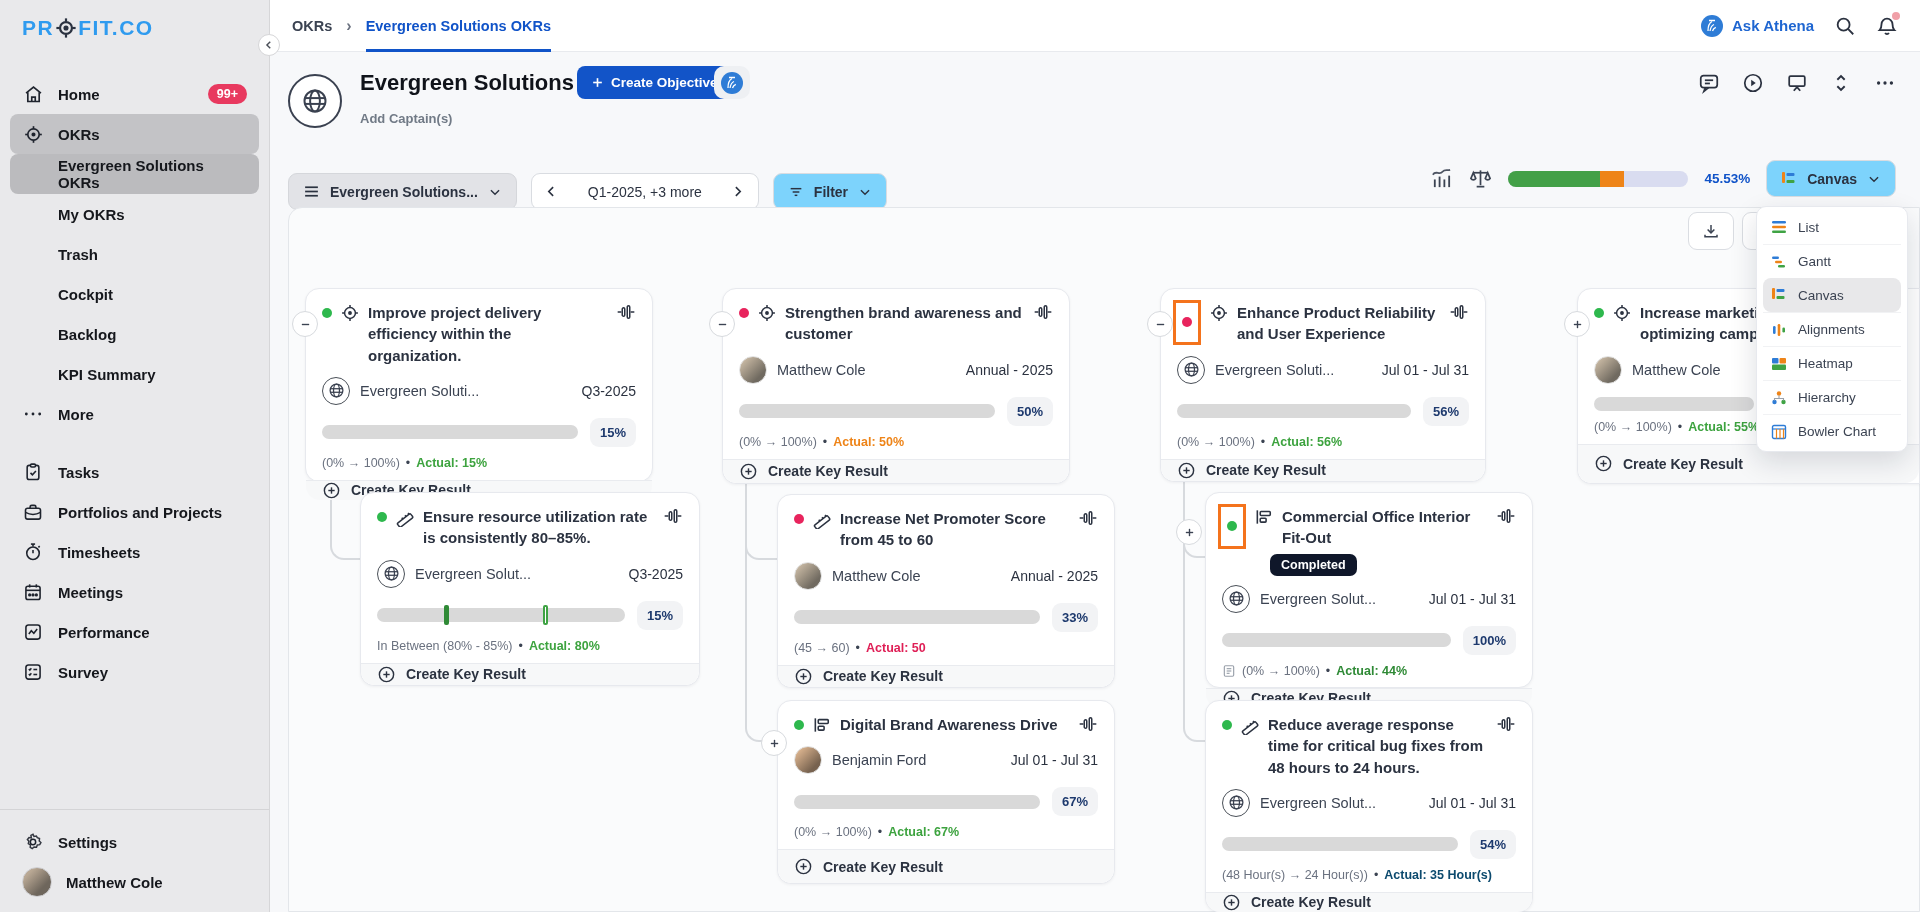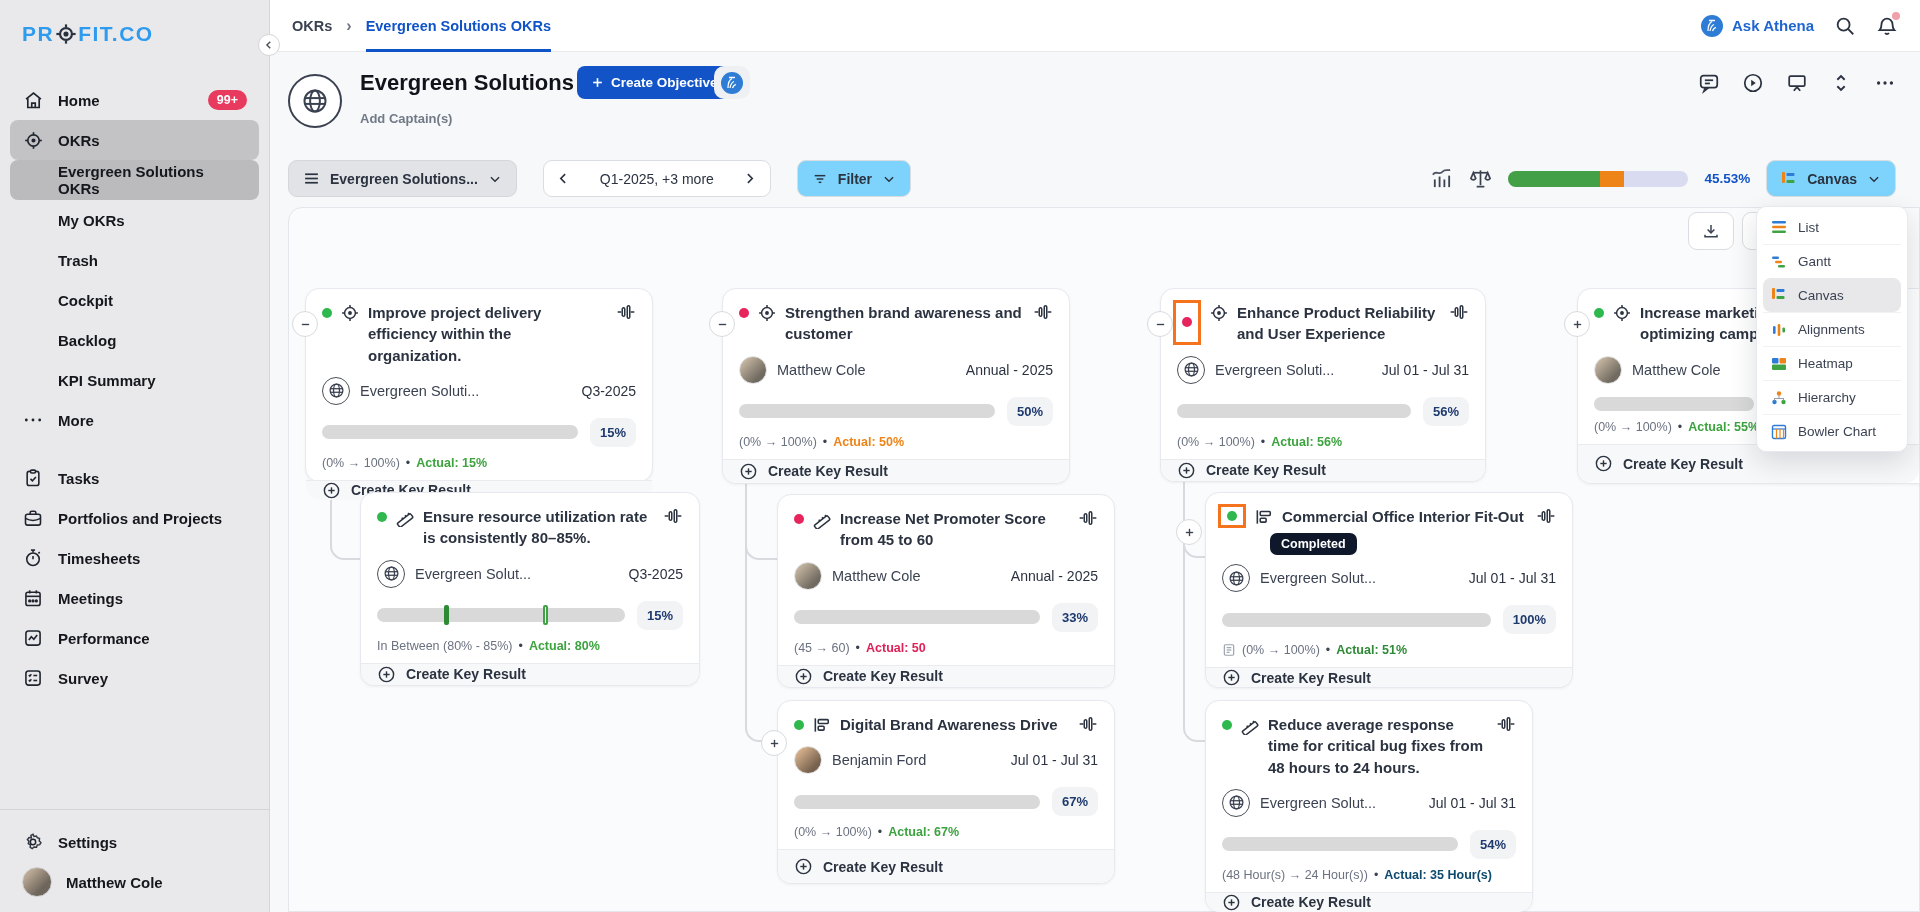--- a/index.html
+++ b/index.html
@@ -3,21 +3,21 @@
 <meta charset="utf-8">
 <style>
   * { margin:0; padding:0; box-sizing:border-box; }
   html,body { background:#dfe1e4; }
   .screen { position:relative; width:1920px; height:912px; overflow:hidden;
     font-family:"Liberation Sans", sans-serif; background:#f7f8fa; }
 
   
   .sidebar { position:absolute; left:0; top:0; width:270px; height:912px;
     background:#e9e9eb; border-right:1px solid #d6d6d8; z-index:20; }
-  .logo { padding:22px 0 0 22px; font-size:21px; font-weight:800; letter-spacing:1.5px;
+  .logo { padding:16px 0 0 22px; font-size:21px; font-weight:800; letter-spacing:1.5px;
     color:#2f9bef; display:flex; align-items:center; }
   .logo svg { margin:0 1px; }
   .collapse-btn { position:absolute; right:-11px; top:34px; width:22px; height:22px;
     background:#fff; border:1px solid #d6d6d8; border-radius:50%; display:flex;
     align-items:center; justify-content:center; color:#4a4f58; z-index:30; }
   .nav { margin-top:34px; }
   .s-item { display:flex; align-items:center; gap:14px; height:40px; margin:0 10px;
     padding:0 12px; font-size:15px; font-weight:600; color:#15171c; border-radius:8px; }
   .s-item .s-icon { width:22px; height:22px; color:#1f242e; flex:none; display:flex; align-items:center; justify-content:center; }
   .s-item.sub { padding-left:48px; }
@@ -53,21 +53,21 @@
   .btn-primary { position:absolute; left:577px; top:66px; height:33px; padding:0 14px;
     background:#1254c8; color:#fff; border:none; border-radius:8px; font-size:13.5px;
     font-weight:700; display:flex; align-items:center; gap:7px; font-family:inherit; }
   .athena-chip { position:absolute; left:714px; top:66px; width:36px; height:33px;
     background:#eef0f3; border-radius:10px; display:flex; align-items:center; justify-content:center; }
   .add-captains { position:absolute; left:360px; top:111px; font-size:13px; font-weight:700; color:#717a86; }
   .header-icons { position:absolute; right:24px; top:72px; display:flex; gap:22px; }
   .header-icons .tb-icon { color:#2b3240; }
 
   
-  .toolbar-left { position:absolute; left:288px; top:160px; display:flex; gap:26px; }
+  .toolbar-left { position:absolute; left:288px; top:173px; display:flex; gap:14px; }
   .btn-gray, .btn-white { height:37px; display:flex; align-items:center; gap:10px;
     padding:0 14px; border-radius:9px; font-size:14px; font-weight:600; color:#2b3240; }
   .btn-gray { background:#e2e3e7; border:1px solid #d5d7db; }
   .btn-white { background:#7dd3fc; border:1px solid #d9dce1; }
   .pager { height:37px; display:flex; align-items:stretch; background:#fff;
     border:1px solid #d9dce1; border-radius:9px; overflow:hidden; }
   .pager-btn { width:40px; display:flex; align-items:center; justify-content:center; color:#2b3240; }
   .pager-label { display:flex; align-items:center; padding:0 16px; font-size:14px;
     font-weight:500; color:#2b3240; }
   .toolbar-right { position:absolute; right:24px; top:160px; display:flex; align-items:center; gap:16px; }
@@ -753,21 +753,21 @@
     <div class="card-footer">
       <svg class="cfr-icon" viewBox="0 0 24 24" fill="none" stroke="currentColor" stroke-width="1.8">
           <circle cx="12" cy="12" r="9"></circle>
           <line x1="12" y1="8" x2="12" y2="16"></line>
           <line x1="8" y1="12" x2="16" y2="12"></line>
         </svg>
       <span>Create Key Result</span>
     </div>
   </div>
 
-  <div class="card" style="left:1205px; top:492px; width:368px; height:196px;">
+  <div class="card" style="left:1205px; top:492px; width:328px; height:196px;">
     <div class="card-body">
       <div class="title-row">
         <span class="hl-box">
             <span class="dot" style="background-color: rgb(46, 184, 77);"></span>
           </span>
         <span class="type-icon"><svg width="20" height="20" viewBox="0 0 24 24" fill="none" stroke="currentColor" stroke-width="1.9">
               <line x1="4" y1="4" x2="4" y2="20"></line>
               <rect x="7.5" y="5.5" width="12" height="4.6" rx="1"></rect>
               <rect x="7.5" y="13.5" width="7" height="4.6" rx="1"></rect>
             </svg></span>
@@ -798,21 +798,21 @@
       </div>
       <div class="caption">
         <svg class="doc-ic" viewBox="0 0 24 24" fill="none" stroke="currentColor" stroke-width="2">
             <rect x="4" y="3" width="16" height="18" rx="2"></rect>
             <line x1="8" y1="8" x2="16" y2="8"></line>
             <line x1="8" y1="12" x2="16" y2="12"></line>
             <line x1="8" y1="16" x2="13" y2="16"></line>
           </svg>
         <span>(0% → 100%)</span>
         <span class="bullet">•</span>
-        <span class="actual" style="color: rgb(47, 138, 54);">Actual: 51%</span>
+        <span class="actual" style="color: rgb(47, 138, 54);">Actual: 44%</span>
       </div>
     </div>
     <div class="card-footer">
       <svg class="cfr-icon" viewBox="0 0 24 24" fill="none" stroke="currentColor" stroke-width="1.8">
           <circle cx="12" cy="12" r="9"></circle>
           <line x1="12" y1="8" x2="12" y2="16"></line>
           <line x1="8" y1="12" x2="16" y2="12"></line>
         </svg>
       <span>Create Key Result</span>
     </div>

